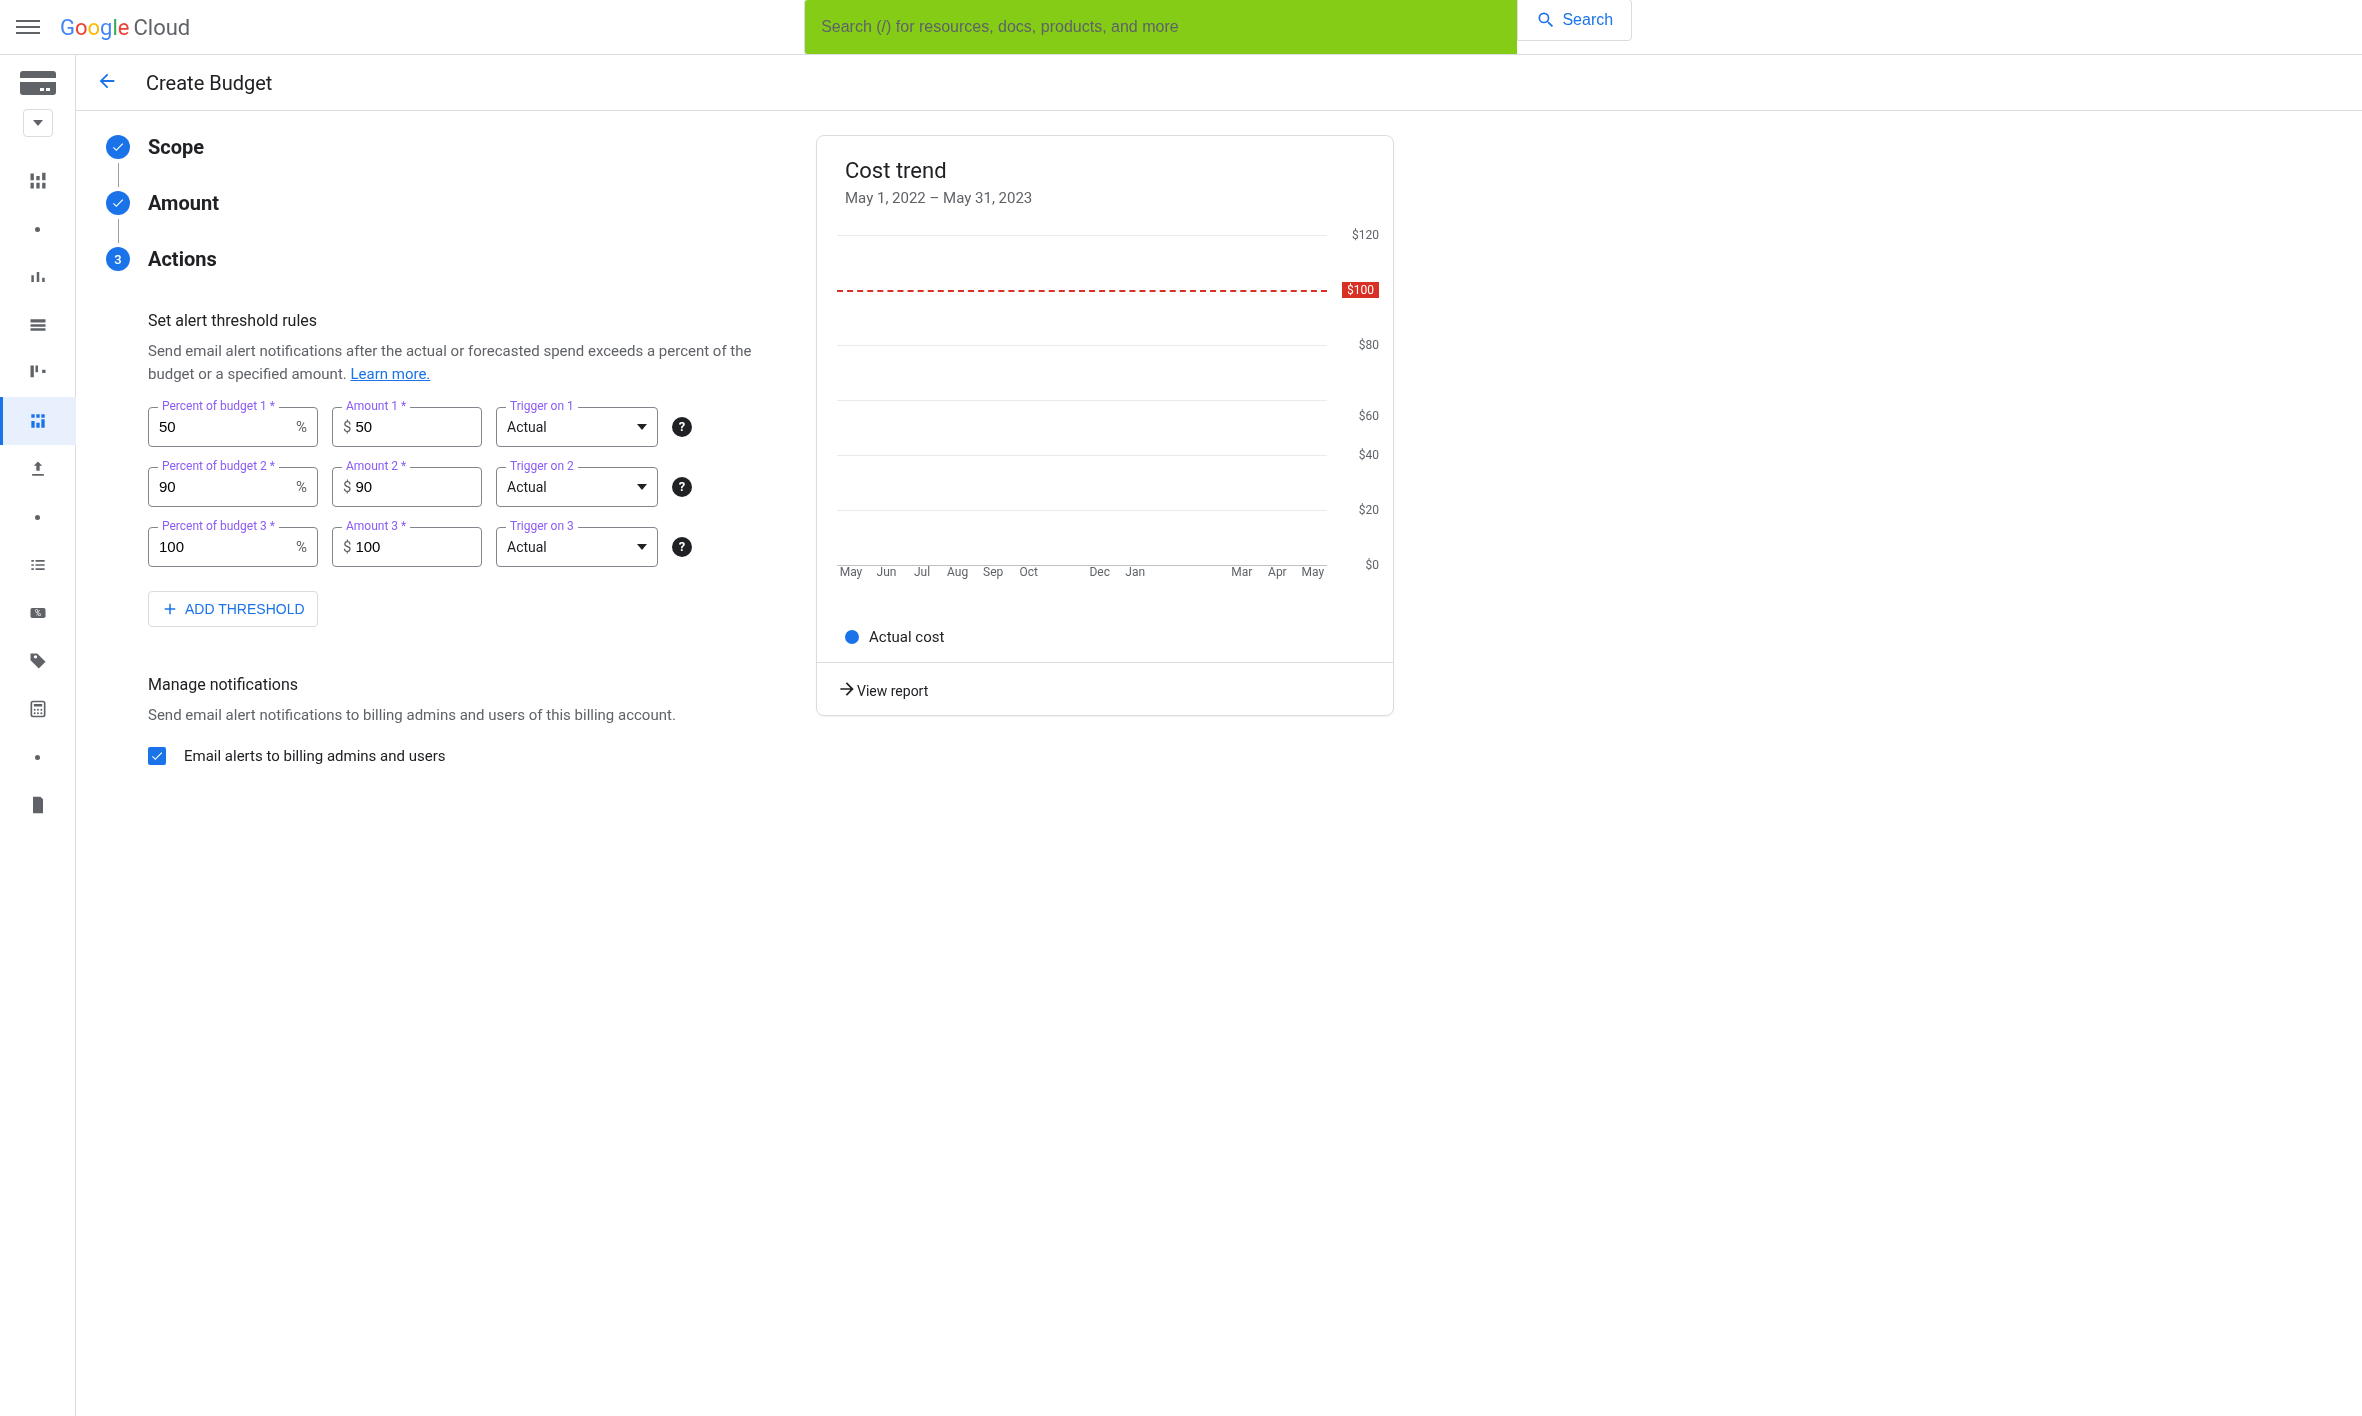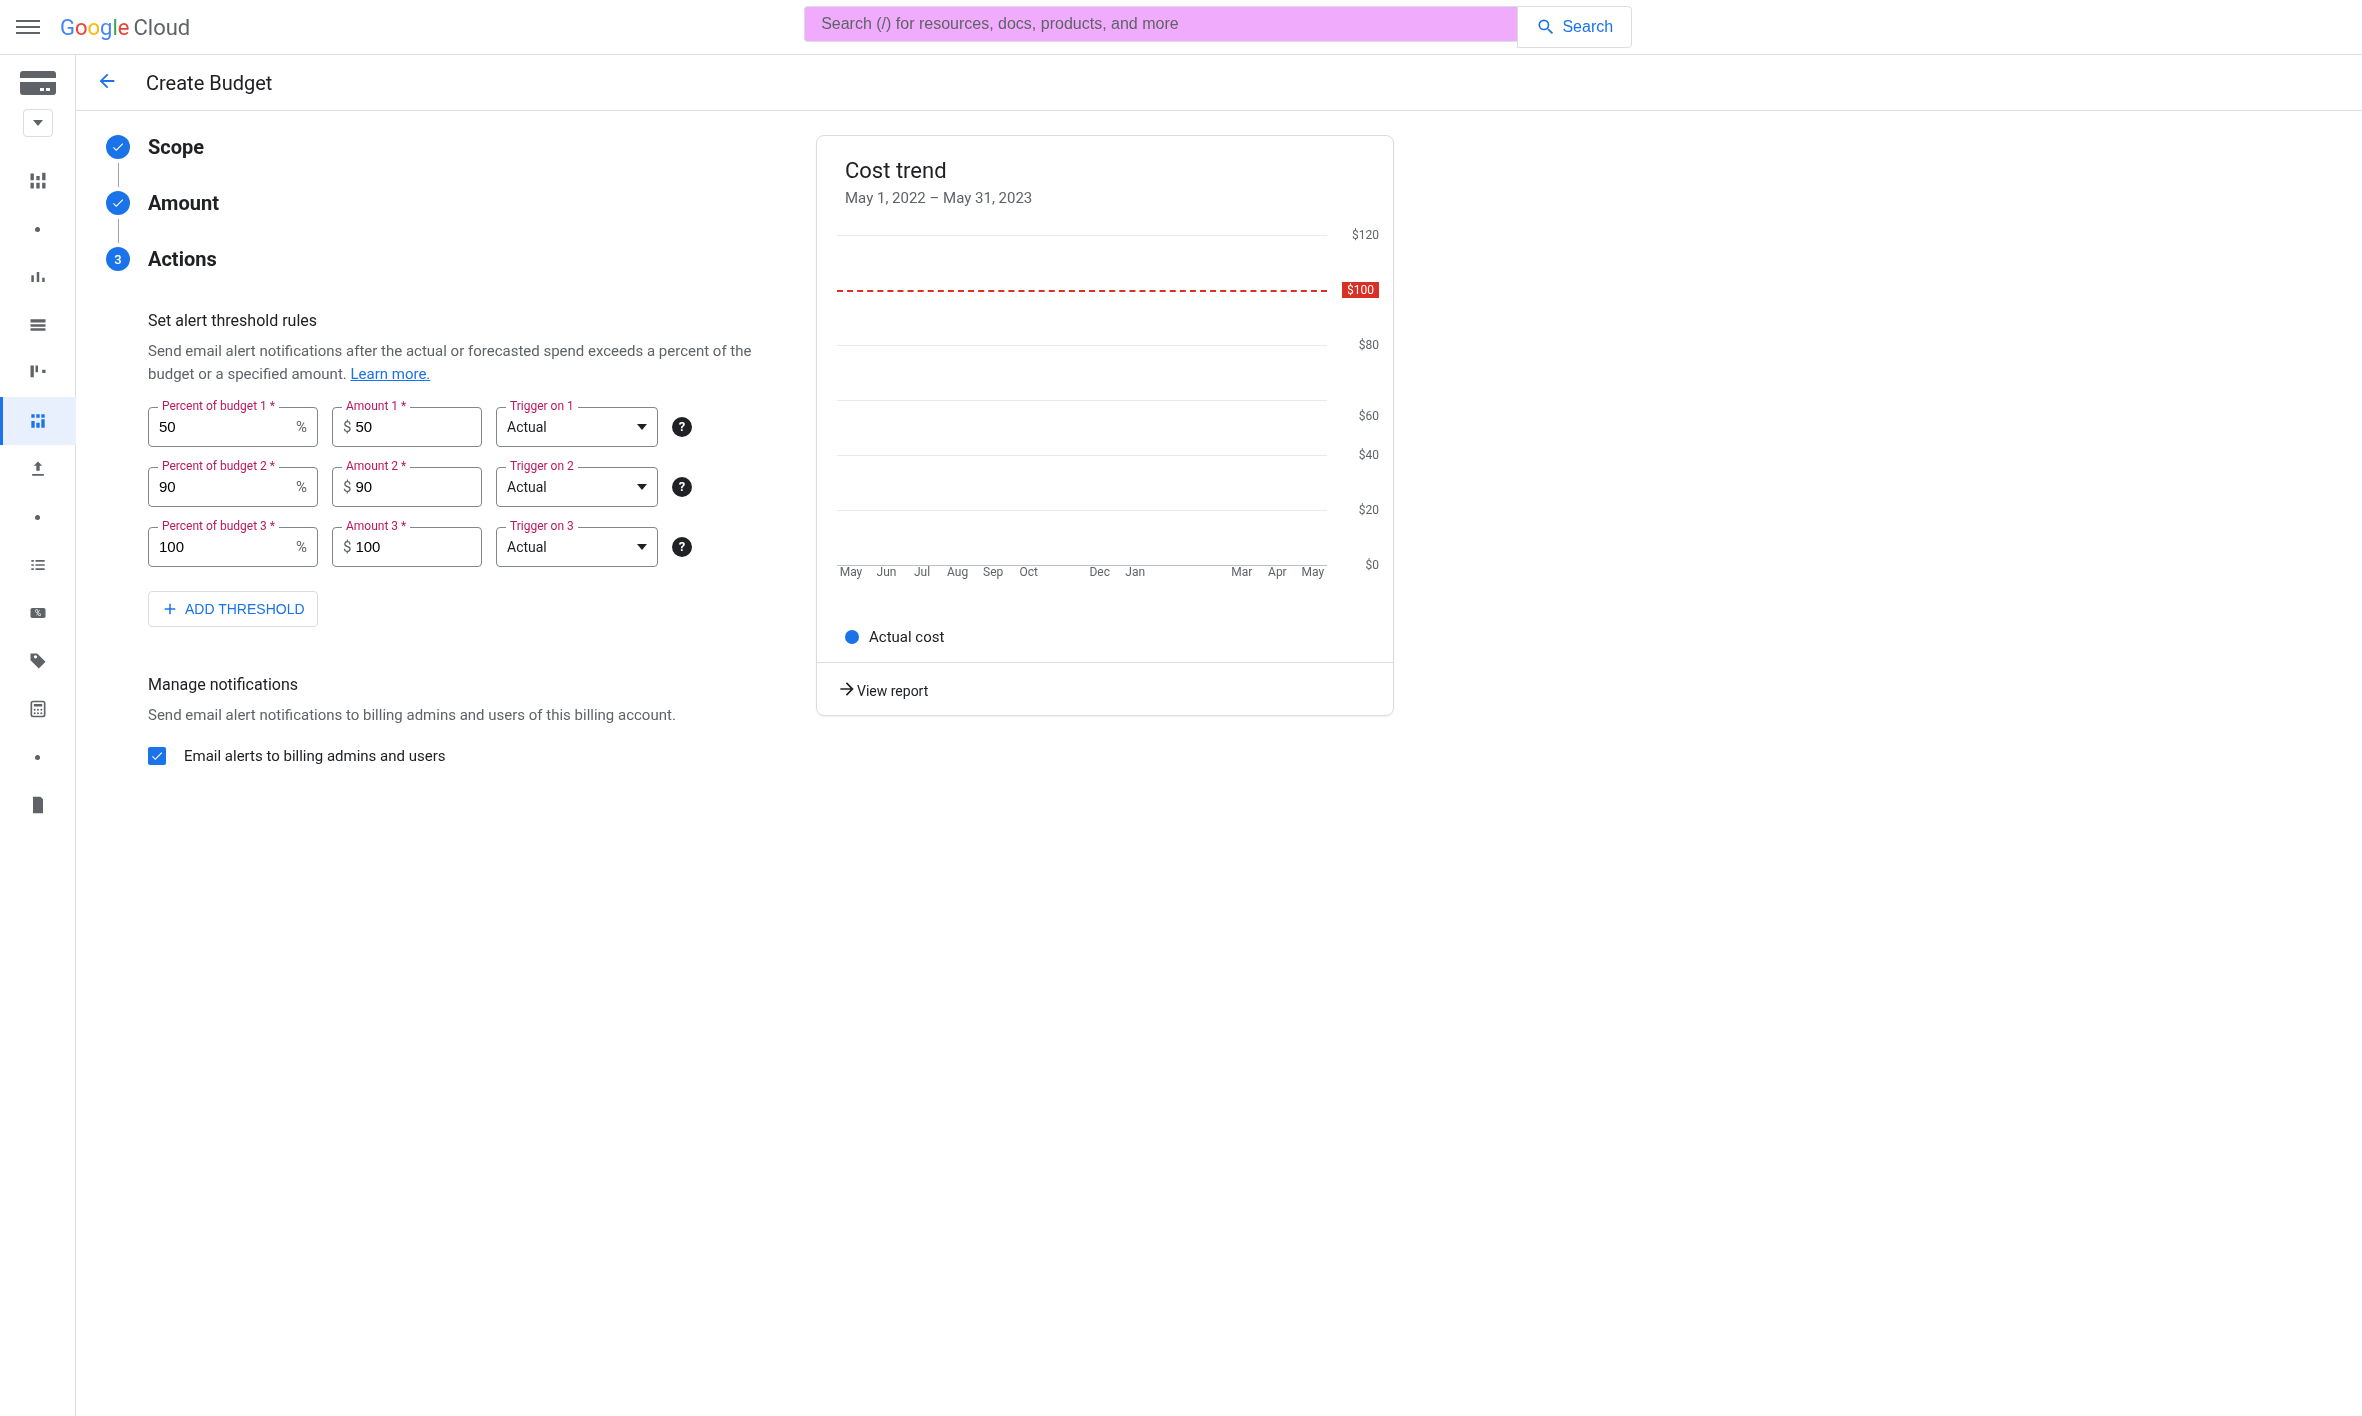--- a/index.html
+++ b/index.html
@@ -7,21 +7,21 @@
 
 
 .top-header { display: flex; align-items: center; height: 55px; padding: 0 16px; border-bottom: 1px solid #dadce0; }
 .hamburger { width: 24px; height: 24px; cursor: pointer; display: flex; flex-direction: column; justify-content: center; gap: 4px; margin-right: 20px;}
 .hamburger span { display: block; height: 2px; background: #5f6368; }
 .logo { display: flex; align-items: baseline; font-size: 22px; font-weight: 400; }
 .logo .g1 { color: #4285f4; } .logo .g2 { color: #ea4335; } .logo .g3 { color: #fbbc05; }
 .logo .g4 { color: #4285f4; } .logo .g5 { color: #34a853; } .logo .g6 { color: #ea4335; }
 .logo .cloud { color: #5f6368; margin-left: 4px; }
 .search-wrap { display: flex; margin-left: auto; margin-right: auto; width: 828px; }
-.search-input { flex: 1; height: 36px; background: #f0abfc; border: 1px solid #dadce0; border-radius: 4px 0 0 4px; padding: 0 16px; font-size: 16px; color: #5f6368; border-right: none; }
+.search-input { flex: 1; height: 56px; background: #84cc16; border: 1px solid #dadce0; border-radius: 4px 0 0 4px; padding: 0 16px; font-size: 16px; color: #5f6368; border-right: none; }
 .search-input::placeholder { color: #5f6368; }
 .search-btn { height: 42px; padding: 0 18px; border: 1px solid #dadce0; border-radius: 0 4px 4px 0; background: #fff; color: #1a73e8; font-size: 16px; font-weight: 500; display: flex; align-items: center; gap: 6px; cursor: pointer; }
 .search-btn svg { fill: #1a73e8; }
 .header-spacer { width: 100px; }
 
 
 .main-wrap { display: flex; }
 .left-rail { width: 76px; border-right: 1px solid #dadce0; height: calc(100vh - 55px); display: flex; flex-direction: column; align-items: center; padding-top: 10px; }
 .rail-top-logo { width: 36px; height: 24px; margin: 6px 0 14px; }
 .rail-top-logo svg { display:block; }
@@ -48,21 +48,21 @@
 .step-line { height: 24px; border-left: 1px solid #9aa0a6; margin-left: 12px; margin-bottom: 4px; }
 
 .section-inner { padding-left: 42px; }
 .section-title { font-size: 16px; font-weight: 400; margin: 40px 0 10px; color:#202124; }
 .section-text { color:#5f6368; font-size: 15px; line-height: 1.55; }
 .section-text a { color:#1a73e8; text-decoration: underline; }
 
 .threshold-row { display:flex; align-items:center; gap: 14px; margin-top: 20px; }
 .field { position:relative; }
 .field-outline { border:1px solid #80868b; border-radius:4px; height:40px; display:flex; align-items:center; padding: 0 10px; background:#fff; }
-.field-label { position:absolute; top:-8px; left:10px; background:#fff; padding:0 4px; font-size:12px; color:#be185d; white-space:nowrap; }
+.field-label { position:absolute; top:-8px; left:10px; background:#fff; padding:0 4px; font-size:12px; color:#8b5cf6; white-space:nowrap; }
 .field-input { border:none; outline:none; font-size:15px; width:100%; background:transparent; }
 .pct-suffix, .dollar-prefix { color:#5f6368; font-size:15px; }
 .dollar-prefix { margin-right:4px; }
 .pct-suffix { margin-left:auto; }
 .w-pct { width: 170px; } .w-amt { width: 150px; } .w-trig { width: 162px; }
 .trigger-select { display:flex; align-items:center; justify-content:space-between; width:100%; cursor:pointer; }
 .help-circle { width:20px; height:20px; background:#202124; color:#fff; border-radius:50%; display:flex; align-items:center; justify-content:center; font-size:13px; font-weight:700; cursor:pointer; }
 
 .add-threshold-btn { margin-top: 24px; border:1px solid #dadce0; border-radius:4px; background:#fff; color:#1a73e8; font-size:14px; font-weight:500; padding: 8px 12px; cursor:pointer; display:inline-flex; align-items:center; gap:6px; }
 

